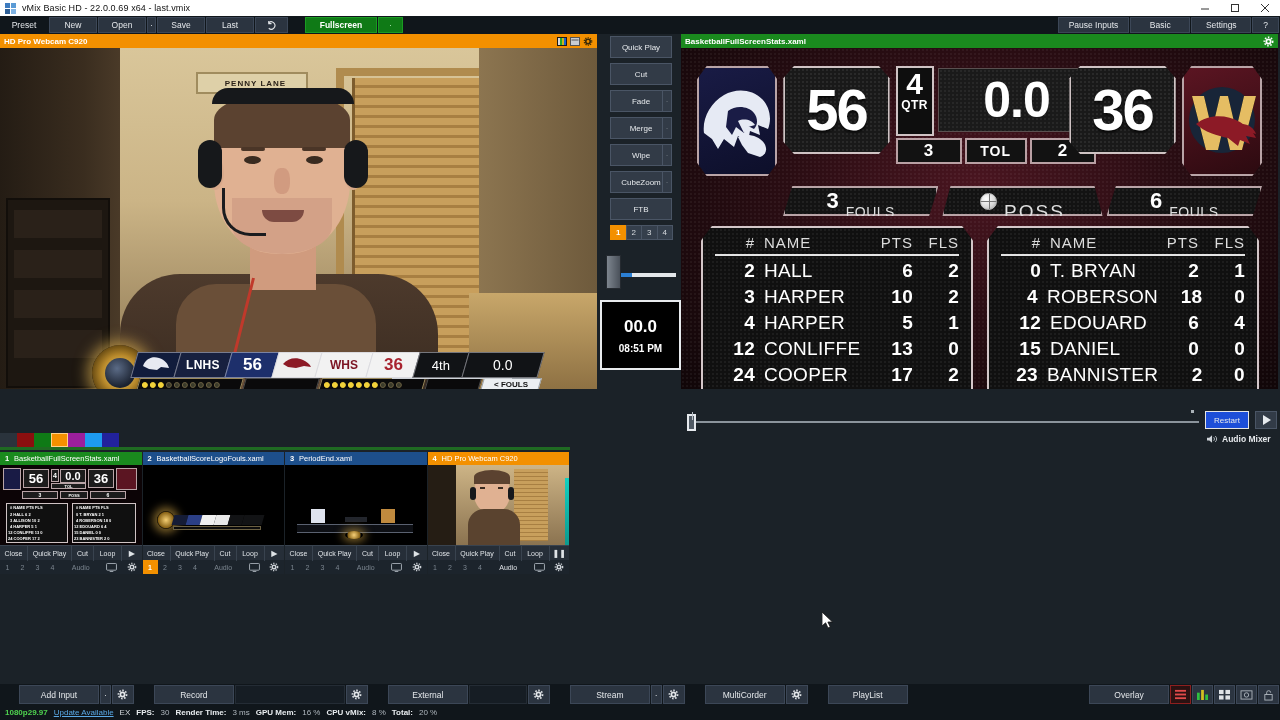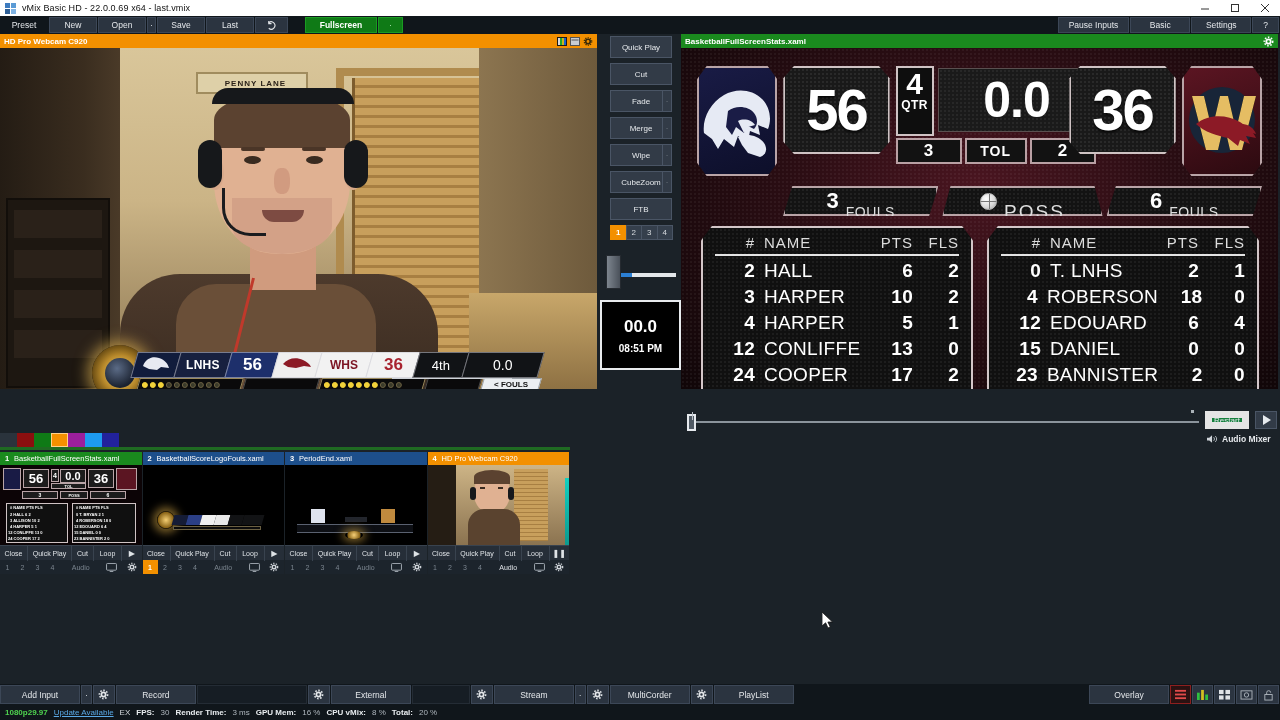--- a/index.html
+++ b/index.html
@@ -257,21 +257,21 @@
   .sp-row .sp-name{ font-weight:normal; }
 
   
   .scrub{ position:absolute; left:681px; top:400px; width:597px; height:52px; }
   .scrub-rail{ position:absolute; left:10px; top:21px; width:508px; height:2px; background:#8b949c; }
   .scrub-knob{ position:absolute; left:6px; top:14px; width:9px; height:17px;
     background:#505a64; border:2px solid #e6eaee; }
   .scrub-tick{ position:absolute; left:11px; top:12px; width:1px; height:8px; background:#b9c0c6; }
   .scrub-end{ position:absolute; left:510px; top:10px; width:3px; height:3px; background:#aab2b8; }
   .restartbtn{ position:absolute; left:1205px; top:411px; width:44px; height:18px;
-    background:#15803d; border:7px solid #e5e5e5; color:#e6e9ec; font-size:8px;
+    background:#1d4ed8; border:1px solid #e5e5e5; color:#e6e9ec; font-size:8px;
     display:flex; align-items:center; justify-content:center; }
   .playbtn{ position:absolute; left:1255px; top:411px; width:22px; height:18px;
     background:#323b47; border:1px solid #4a5565; display:flex; align-items:center; justify-content:center; }
   .audiomix{ position:absolute; left:1207px; top:434px; display:flex; align-items:center; gap:4px;
     color:#e6e9ec; font-size:8.5px; font-weight:bold; }
 
   
   .swatches{ position:absolute; left:0; top:433px; height:14px; display:flex; }
   .sw{ width:17px; height:14px; }
   .greenline{ position:absolute; left:0; top:447px; width:570px; height:3px; background:#1f6a22; }
@@ -311,21 +311,21 @@
   .mini-txt{ position:absolute; color:#fff; font-size:4px; font-weight:bold; white-space:nowrap; }
   .mini-lt{ position:absolute; left:14px; bottom:18px; width:112px; height:12px; }
 
   
   .btmbar{ position:absolute; left:0; top:684px; width:1280px; height:21px; background:#10161b;
     display:flex; align-items:center; }
   .bbtn{ height:19px; margin-right:1px; background:#2b3440; border:1px solid #3c4757;
     color:#e4e7ea; font-size:8.5px; display:flex; align-items:center; justify-content:center; padding:0 10px; }
   .bbtn.sm{ padding:0 3px; min-width:10px; }
   .bbtn.gear{ min-width:22px; padding:0; font-size:11px; }
-  .bbtn.wide{ min-width:80px; }
+  .bbtn.wide{ min-width:80px;margin-left:19px; }
   .bbtn.spacer{ background:#161d24; border-color:#242c35; width:110px; }
   .bright{ margin-left:auto; display:flex; align-items:center; }
   .bico{ width:21px; height:19px; margin-right:1px; background:#2b3440; border:1px solid #3c4757;
     display:flex; align-items:center; justify-content:center; }
   .bico.red{ border-color:#8d1f1f; background:#2b1212; }
 
   
   .status{ position:absolute; left:0; top:705px; width:1280px; height:15px; background:#10161b;
     display:flex; align-items:center; padding-left:5px; gap:6px; font-size:8px; color:#d2d7db; }
   .status .res{ color:#4fd14f; font-weight:bold; }
@@ -681,21 +681,21 @@
       <div class="statpanel right">
         <div class="sp-inner">
           <div class="sp-head">
             <div class="sp-num">#</div>
             <div class="sp-name">NAME</div>
             <div class="sp-pts">PTS</div>
             <div class="sp-fls">FLS</div>
           </div>
           <div class="sp-row">
             <div class="sp-num">0</div>
-            <div class="sp-name">T. LNHS</div>
+            <div class="sp-name">T. BRYAN</div>
             <div class="sp-pts">2</div>
             <div class="sp-fls">1</div>
           </div>
           <div class="sp-row">
             <div class="sp-num">4</div>
             <div class="sp-name">ROBERSON</div>
             <div class="sp-pts">18</div>
             <div class="sp-fls">0</div>
           </div>
           <div class="sp-row">

